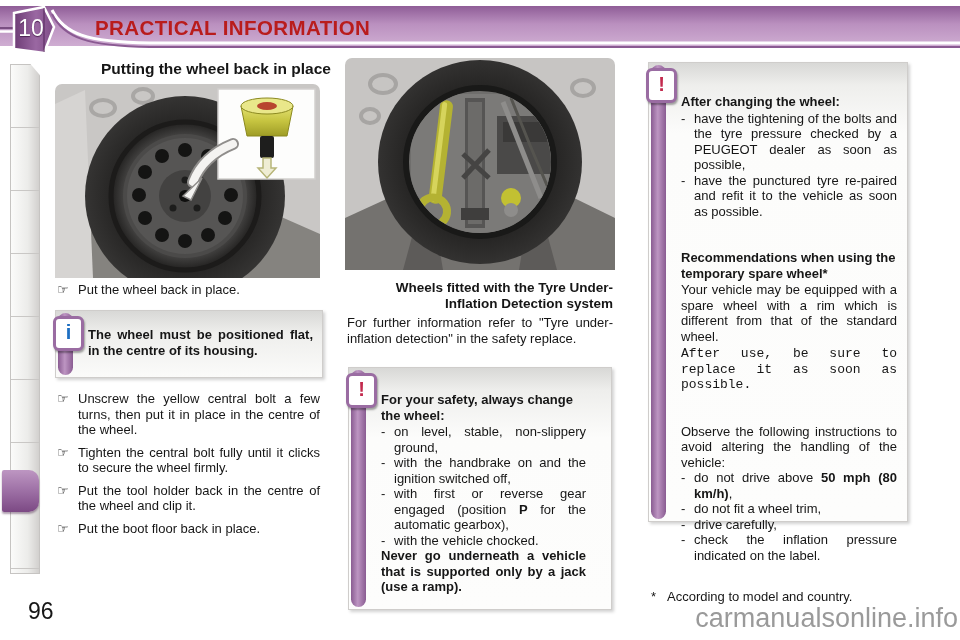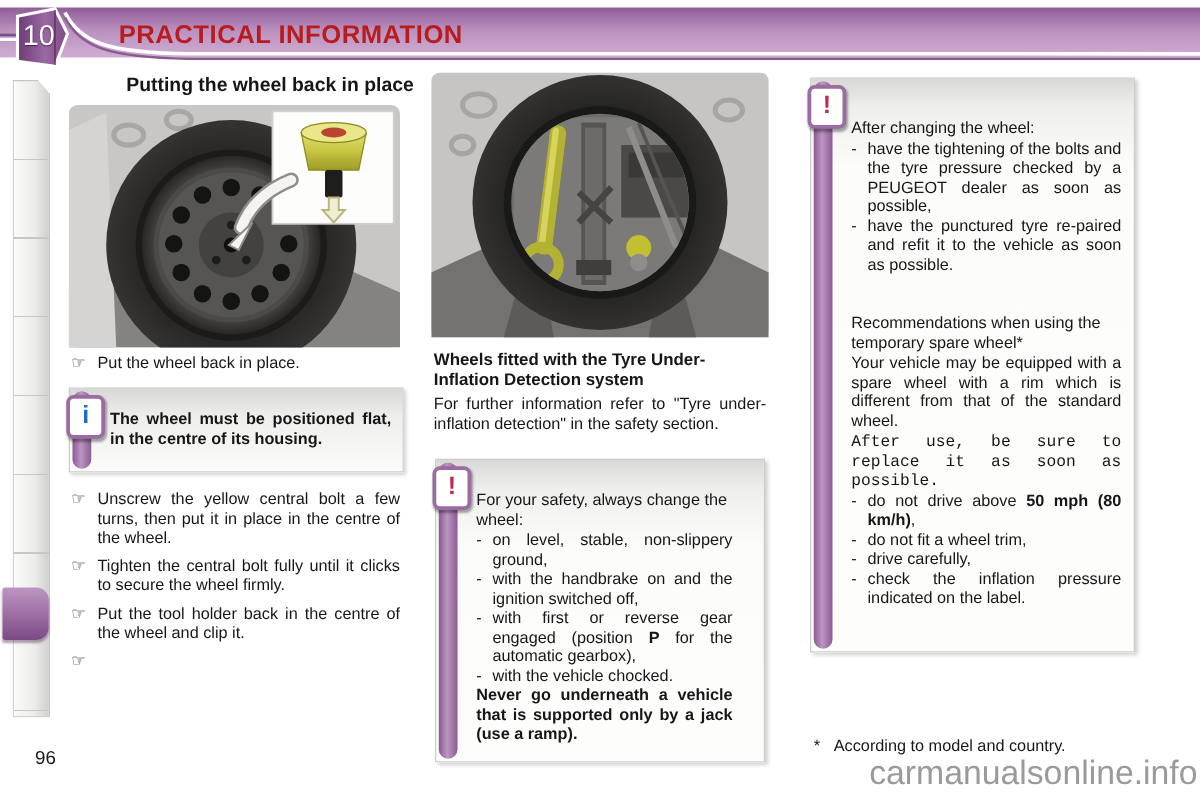--- a/index.html
+++ b/index.html
@@ -45,25 +45,25 @@
   .box-content{position:absolute;left:26px;right:8px;top:0;}
 
   
   ul{margin:0;padding:0;list-style:none;}
   .steps li{position:relative;padding-left:21px;margin-bottom:7px;}
   .pt{position:absolute;left:0;top:0;font-size:13px;}
   .dl li{position:relative;padding-left:13px;}
   .dash{position:absolute;left:0;top:0;}
   b{font-weight:700;}
 
-  .boxtitle{font-weight:400;margin:0 0 1px 0;}
+  .boxtitle{font-weight:700;margin:0 0 1px 0;}
   .gap{margin-top:31px;}
 
   
-  .page-number{position:absolute;left:28px;top:598px;font-size:15px;}
+  .page-number{position:absolute;left:28px;top:598px;font-size:23px;}
   .footnote{position:absolute;left:651px;top:589px;width:255px;font-size:13px;}
   .footnote .star{display:inline-block;width:16px;}
   .watermark{position:absolute;right:2px;top:603px;font-size:27px;color:#9a9a9a;}
 
   figure{margin:0;}
 </style>
 </head>
 <body>
 
 <div>
@@ -177,21 +177,21 @@
     <span class="pt">☞</span>
     <span>Unscrew the yellow central bolt a few turns, then put it in place in the centre of the wheel.</span></li>
   <li>
     <span class="pt">☞</span>
     <span>Tighten the central bolt fully until it clicks to secure the wheel firmly.</span></li>
   <li>
     <span class="pt">☞</span>
     <span>Put the tool holder back in the centre of the wheel and clip it.</span></li>
   <li>
     <span class="pt">☞</span>
-    </li>
+    <span>Put the boot floor back in place.</span></li>
 </ul>
 
 <figure class="abs" style="left:345px;top:58px;">
   <svg width="270" height="212" viewBox="0 0 270 212">
     <defs>
       <radialGradient id="tire2" cx="0.5" cy="0.5" r="0.5">
         <stop offset="0.58" stop-color="#403f3e"></stop>
         <stop offset="0.70" stop-color="#242322"></stop>
         <stop offset="1" stop-color="#333231"></stop>
       </radialGradient>
@@ -226,23 +226,23 @@
       </g>
 
       <path d="M158,44 Q176,90 196,140" fill="none" stroke="#8e8d8b" stroke-width="5"></path>
       <path d="M166,40 Q184,86 204,132" fill="none" stroke="#55544f" stroke-width="3"></path>
       <circle cx="166" cy="140" r="10" fill="#c2c032"></circle>
       <circle cx="166" cy="152" r="7" fill="#8e8d8b"></circle>
     </g>
   </svg>
 </figure>
 
-<h3 class="abs" style="left:347px;top:280px;width:266px;">Wheels fitted with the Tyre Under-Inflation Detection system</h3>
-
-<p class="abs body-text just" style="left:347px;top:315px;width:266px;margin:0;">For further information refer to "Tyre under-inflation detection" in the safety section.</p>
+<h3 class="abs" style="left:347px;top:280px;width:266px;text-align:right;">Wheels fitted with the Tyre Under-Inflation Detection system</h3>
+
+<p class="abs body-text just" style="left:347px;top:315px;width:266px;margin:0;">For further information refer to "Tyre under-inflation detection" in the safety replace.</p>
 
 <div class="note-box" style="left:348px;top:367px;width:262px;height:241px;">
   <div class="bar"></div>
   <div class="chip warn">!</div>
   <div class="box-content body-text" style="top:24px;left:32px;right:25px;">
     <p class="boxtitle">For your safety, always change the wheel:</p>
     <ul class="dl just">
       <li><span class="dash">-</span><span>on level, stable, non-slippery ground,</span></li>
       <li><span class="dash">-</span><span>with the handbrake on and the ignition switched off,</span></li>
       <li><span class="dash">-</span><span>with first or reverse gear engaged (position </span><b>P</b><span> for the automatic gearbox),</span></li>
@@ -257,20 +257,21 @@
   <div class="chip warn">!</div>
   <div class="box-content body-text" style="top:31px;left:32px;right:10px;">
     <p class="boxtitle">After changing the wheel:</p>
     <ul class="dl just">
       <li><span class="dash">-</span><span>have the tightening of the bolts and the tyre pressure checked by a PEUGEOT dealer as soon as possible,</span></li>
       <li><span class="dash">-</span><span>have the punctured tyre re-paired and refit it to the vehicle as soon as possible.</span></li>
     </ul>
     <p class="boxtitle gap">Recommendations when using the temporary spare wheel*</p>
     <p class="just" style="margin:0;">Your vehicle may be equipped with a spare wheel with a rim which is different from that of the standard wheel.</p>
     <p class="just" style="margin:2px 0 0 0;font-family:Liberation Mono, monospace;">After use, be sure to replace it as soon as possible.</p>
+    <p class="just gap" style="margin-bottom:0;">Observe the following instructions to avoid altering the handling of the vehicle:</p>
     <ul class="dl just">
       <li><span class="dash">-</span><span>do not drive above </span><b>50 mph (80 km/h)</b><span>,</span></li>
       <li><span class="dash">-</span><span>do not fit a wheel trim,</span></li>
       <li><span class="dash">-</span><span>drive carefully,</span></li>
       <li><span class="dash">-</span><span>check the inflation pressure indicated on the label.</span></li>
     </ul>
   </div>
 </div>
 
 <div class="footnote">

